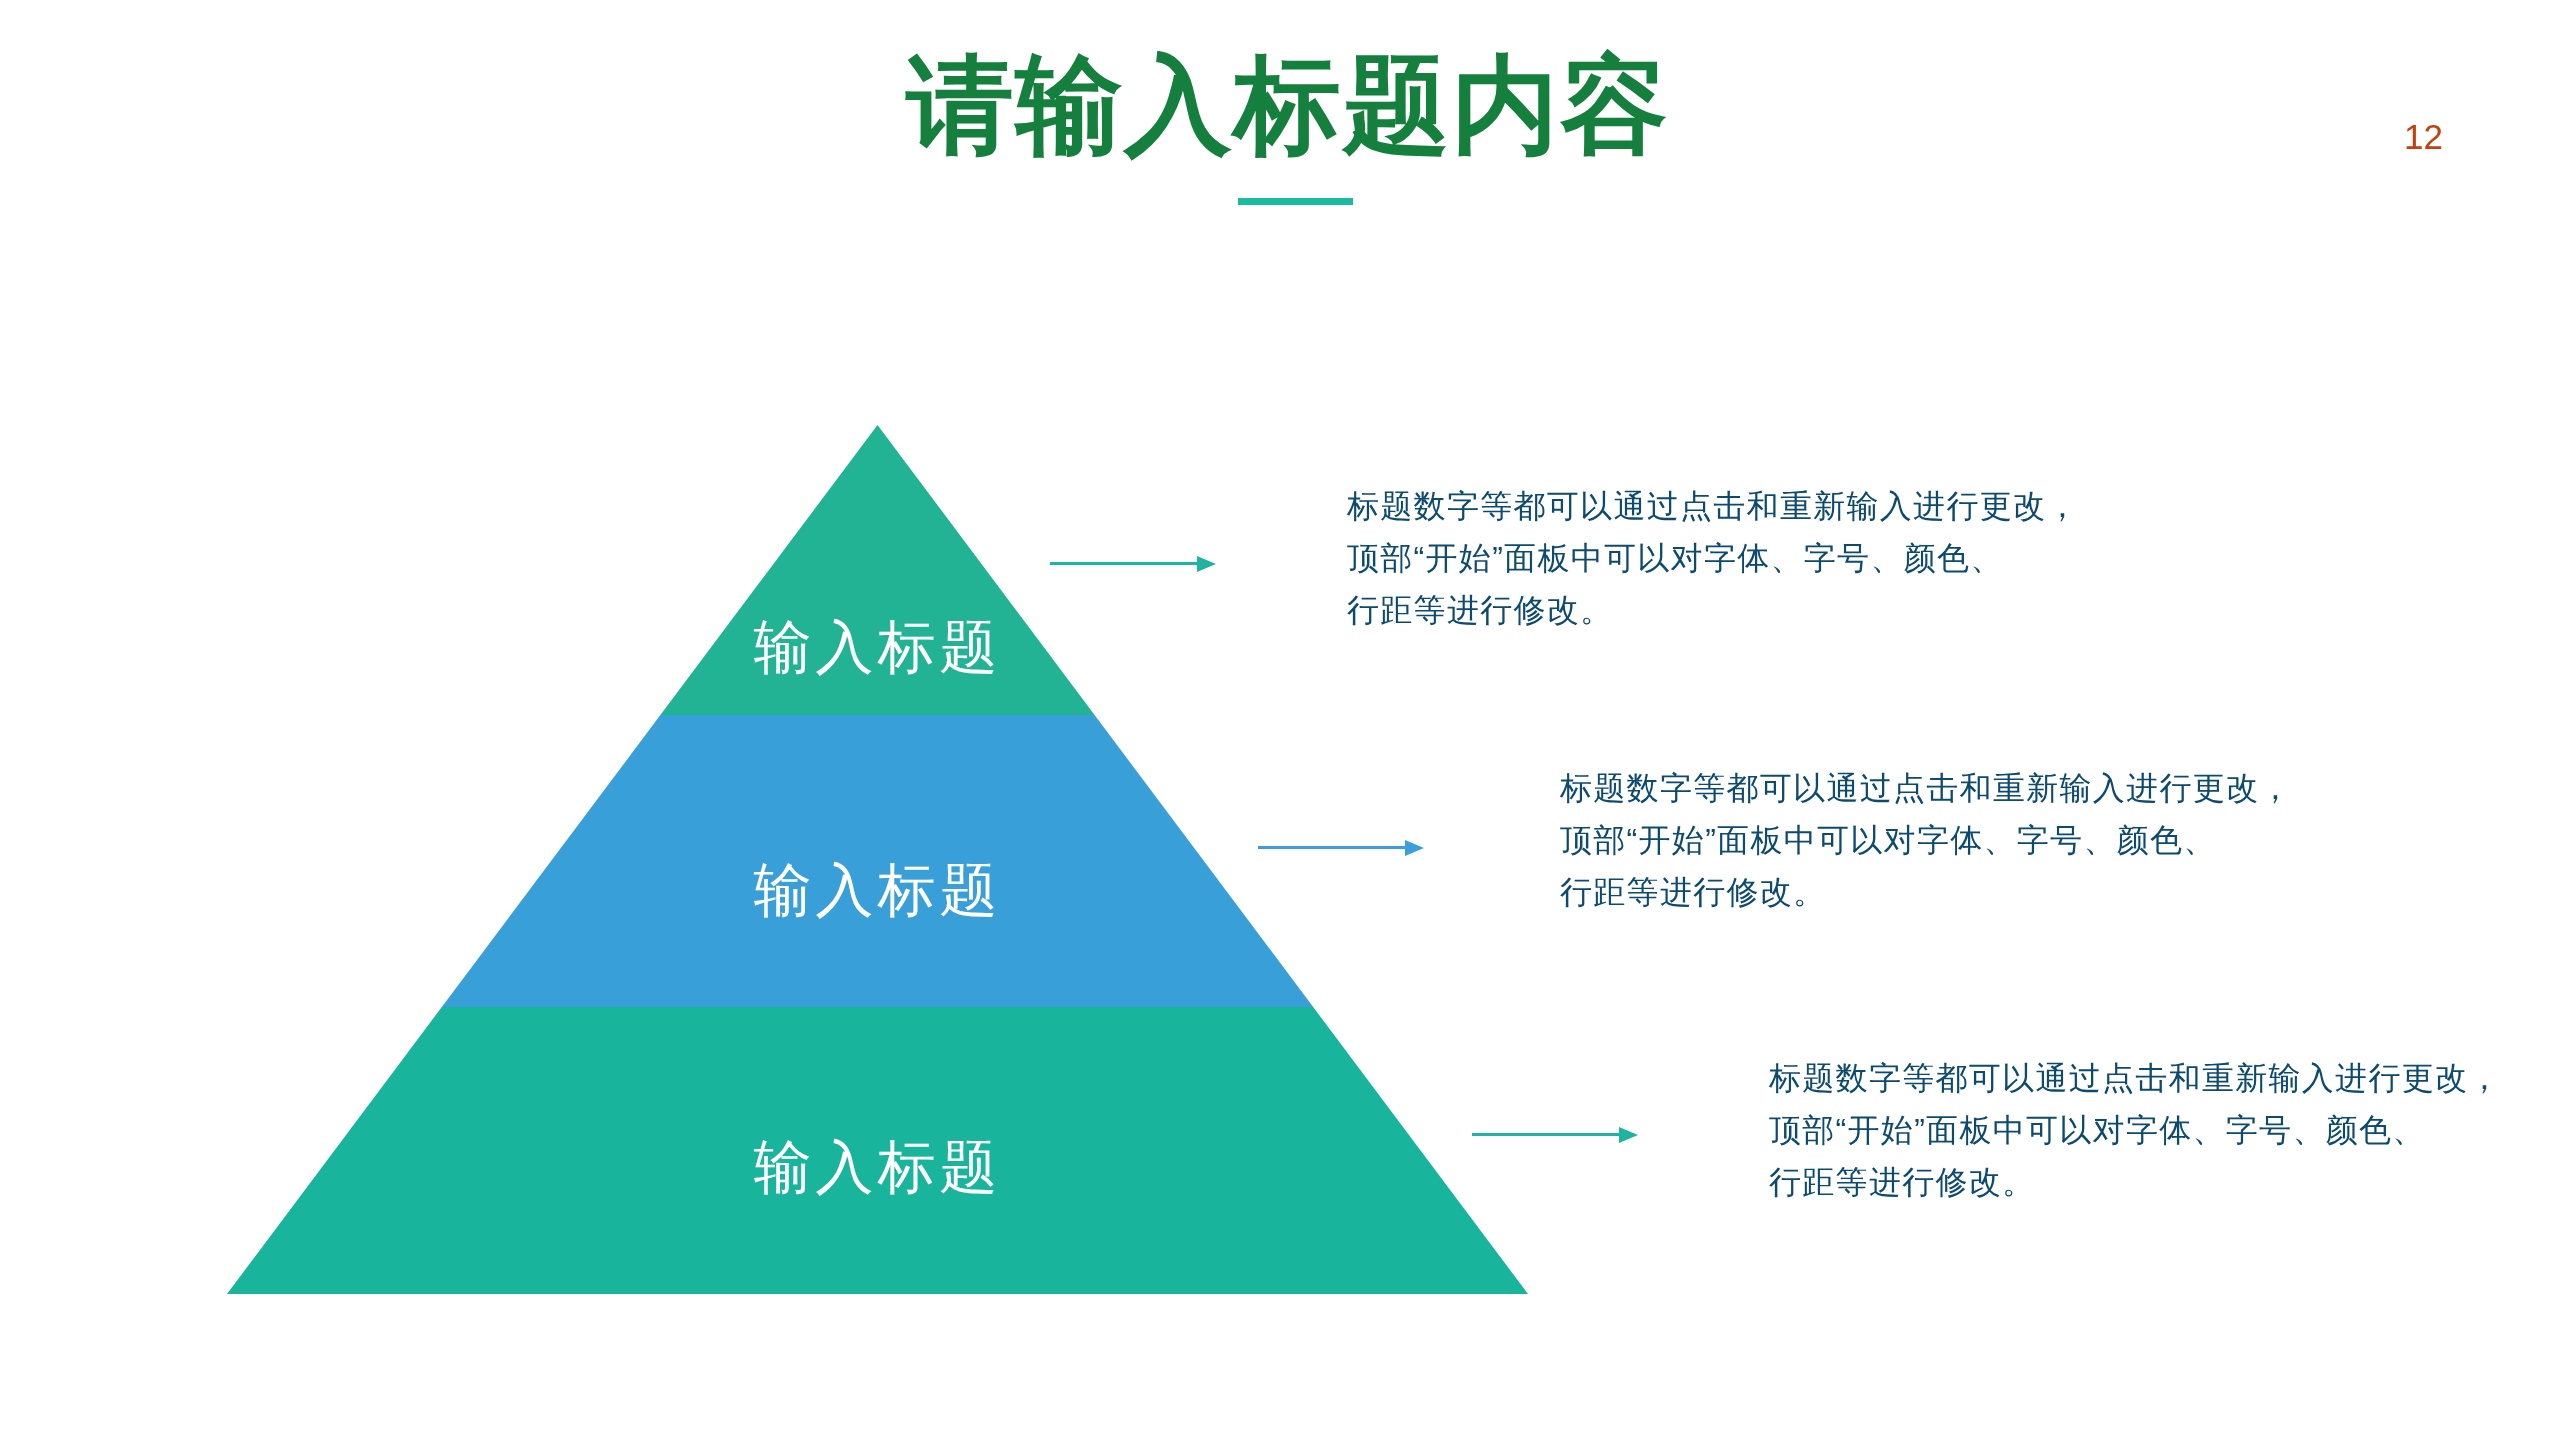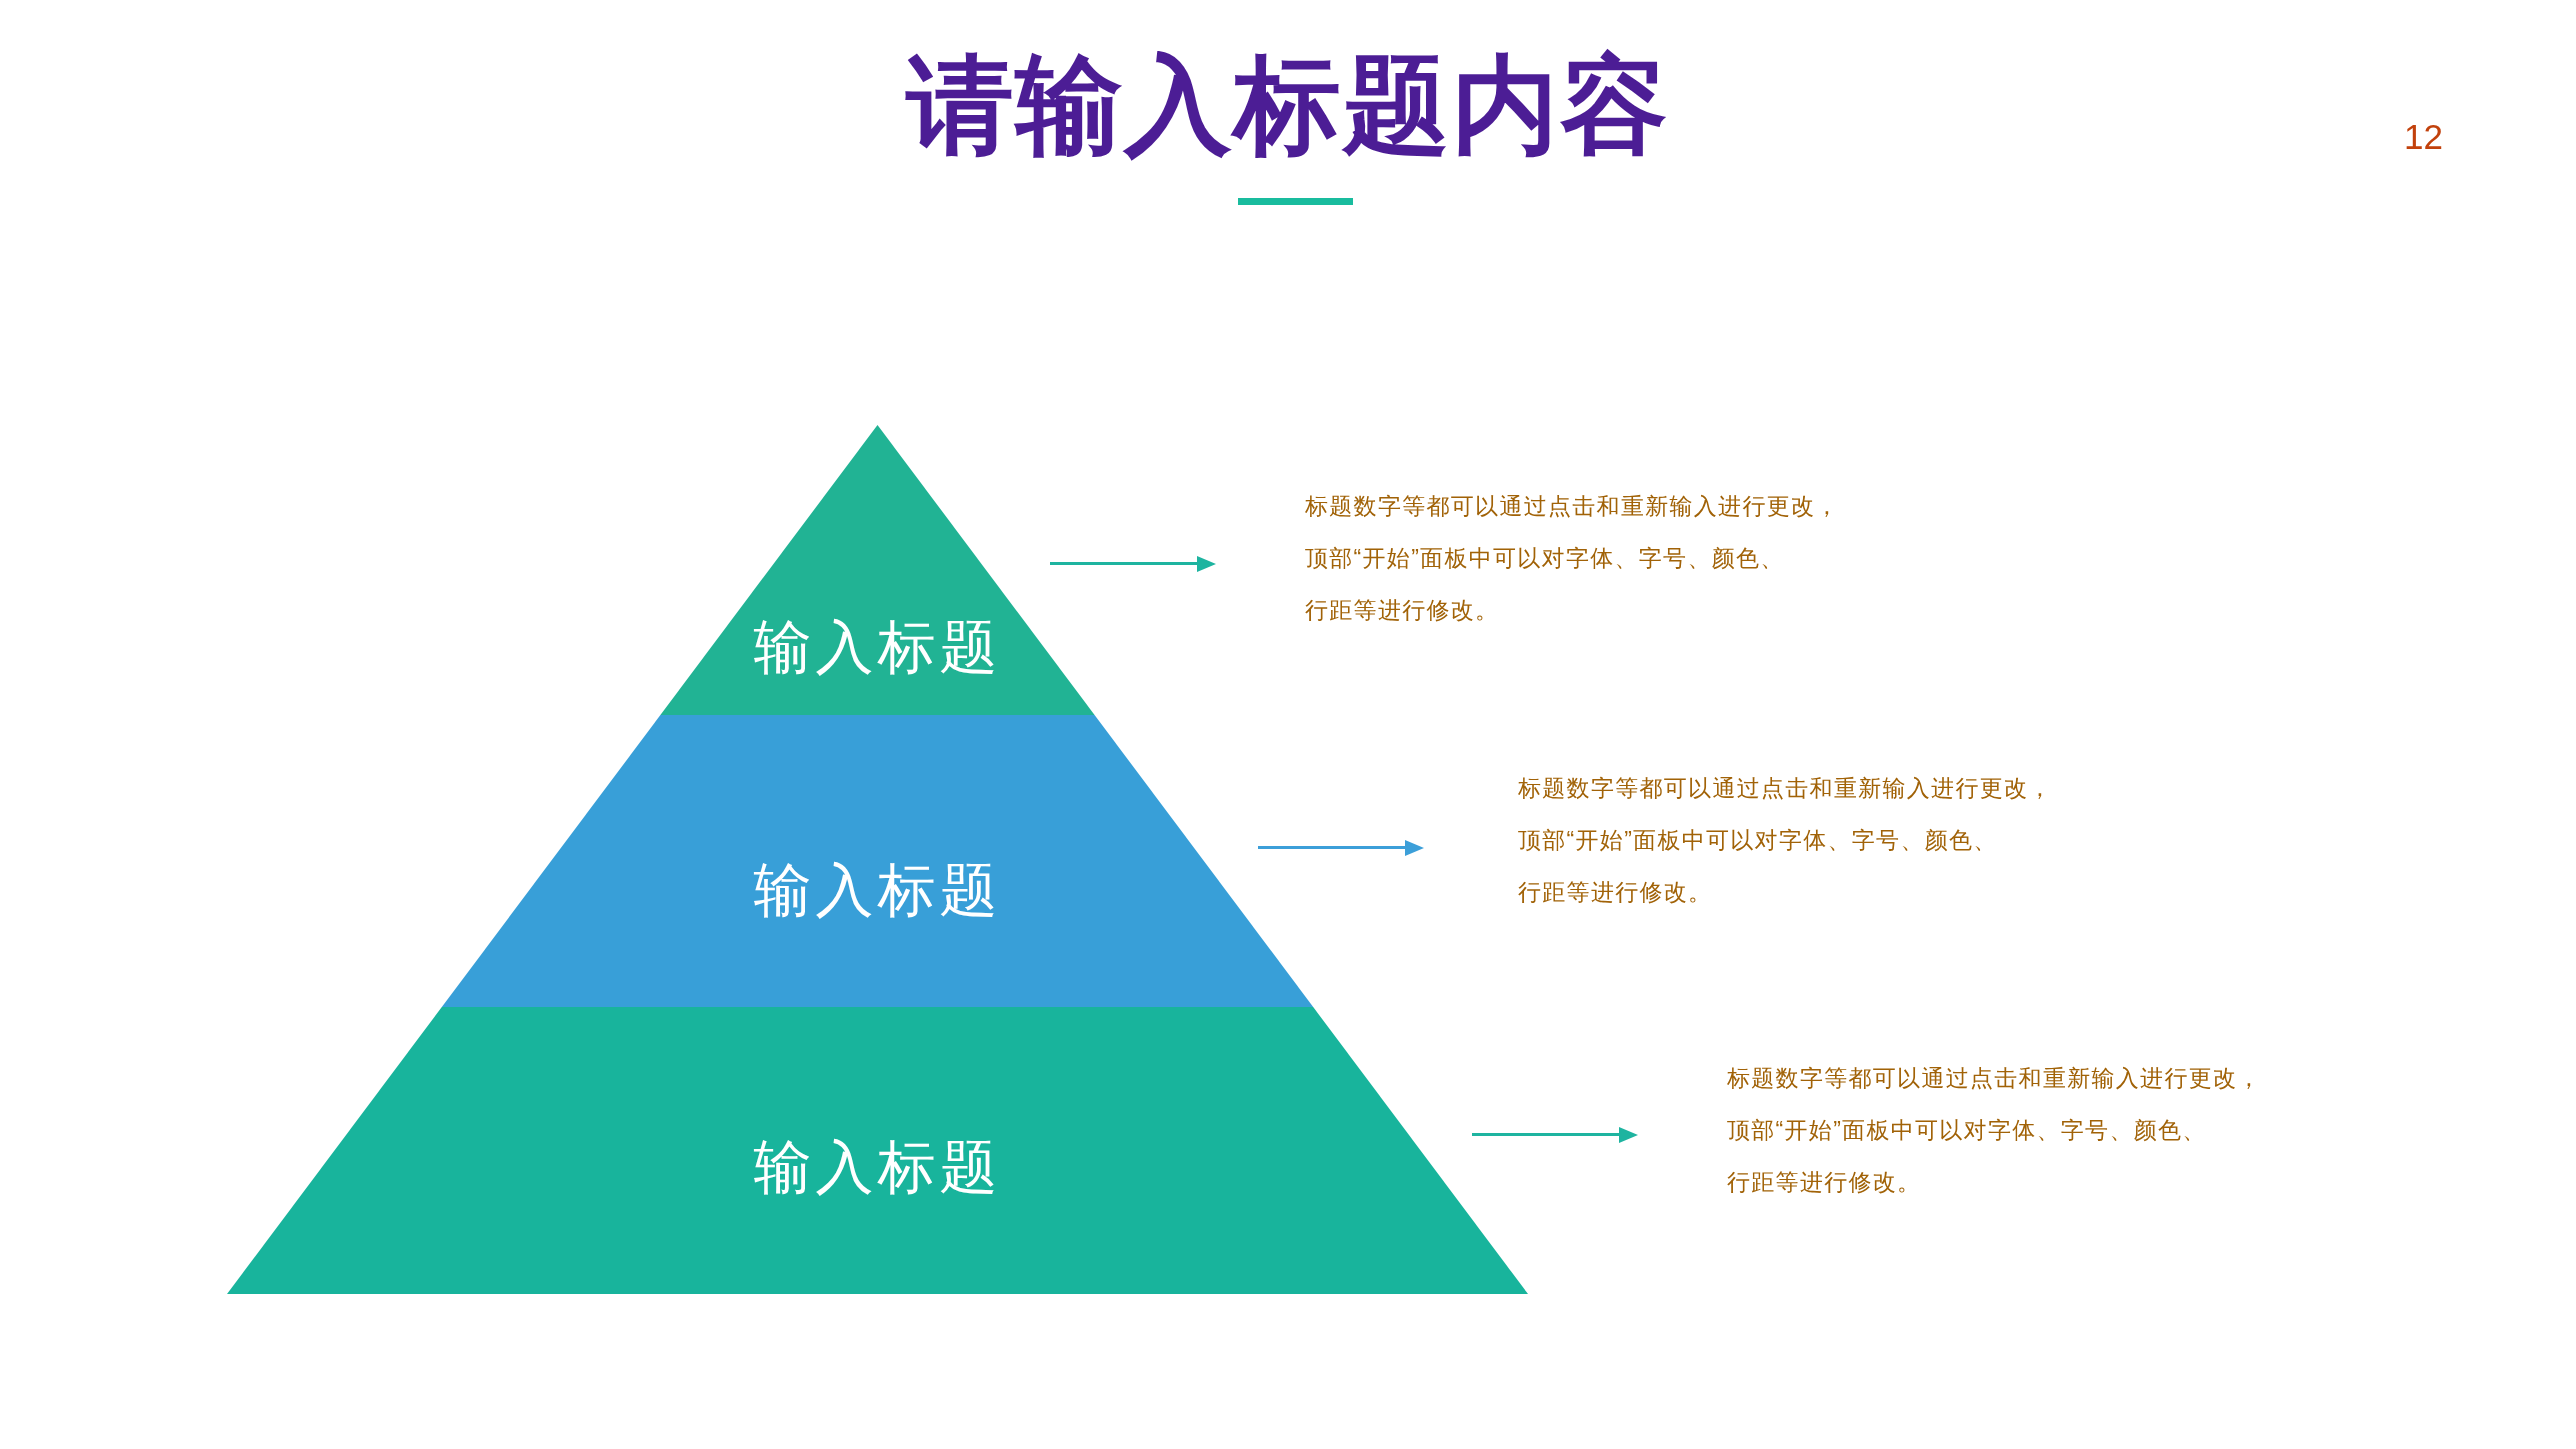--- a/index.html
+++ b/index.html
@@ -17,21 +17,21 @@
   .title {
     position: absolute;
     top: 42px;
     left: 0;
     width: 100%;
     text-align: center;
     font-size: 107px;
     line-height: 127px;
     font-weight: 800;
     letter-spacing: 2px;
-    color: #4c1d95;
+    color: #15803d;
   }
   .title-underline {
     position: absolute;
     left: 1238px;
     top: 198px;
     width: 115px;
     height: 7.4px;
   }
   .page-number {
     position: absolute;
@@ -86,25 +86,26 @@
     width: 0;
     height: 0;
     border-top: 8.7px solid transparent;
     border-bottom: 8.7px solid transparent;
     border-left: 19px solid #000;
   }
 
   
   .note {
     position: absolute;
-    font-size: 23px;
+    font-size: 32px;
     line-height: 52px;
     letter-spacing: 1.3px;
-    color: #a16207;
+    color: #0c4a6e;
     white-space: pre-line;
+    margin-left: 42px;
   }
   .note-1 { left: 1305px; top: 480px; }
   .note-2 { left: 1518px; top: 762px; }
   .note-3 { left: 1727px; top: 1052px; }
 </style>
 </head>
 <body>
 
 <div class="slide">
 

